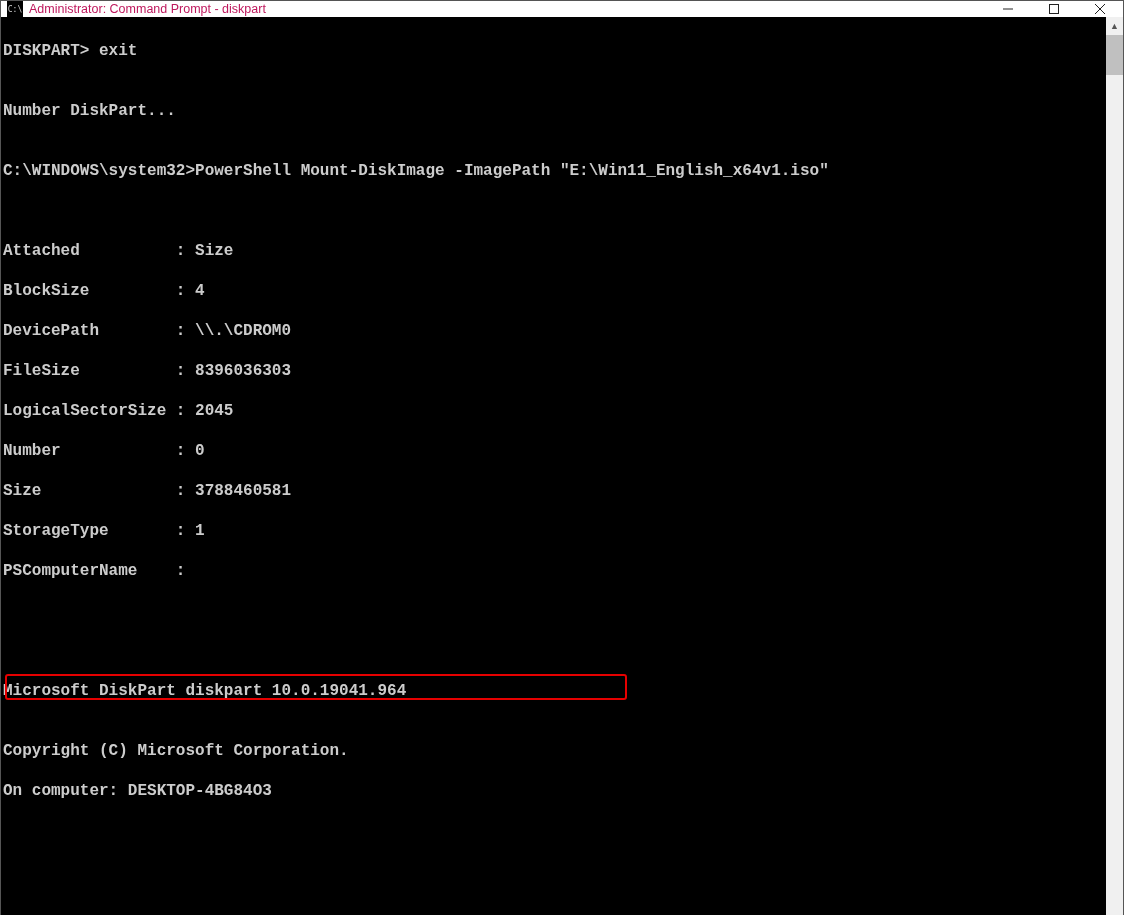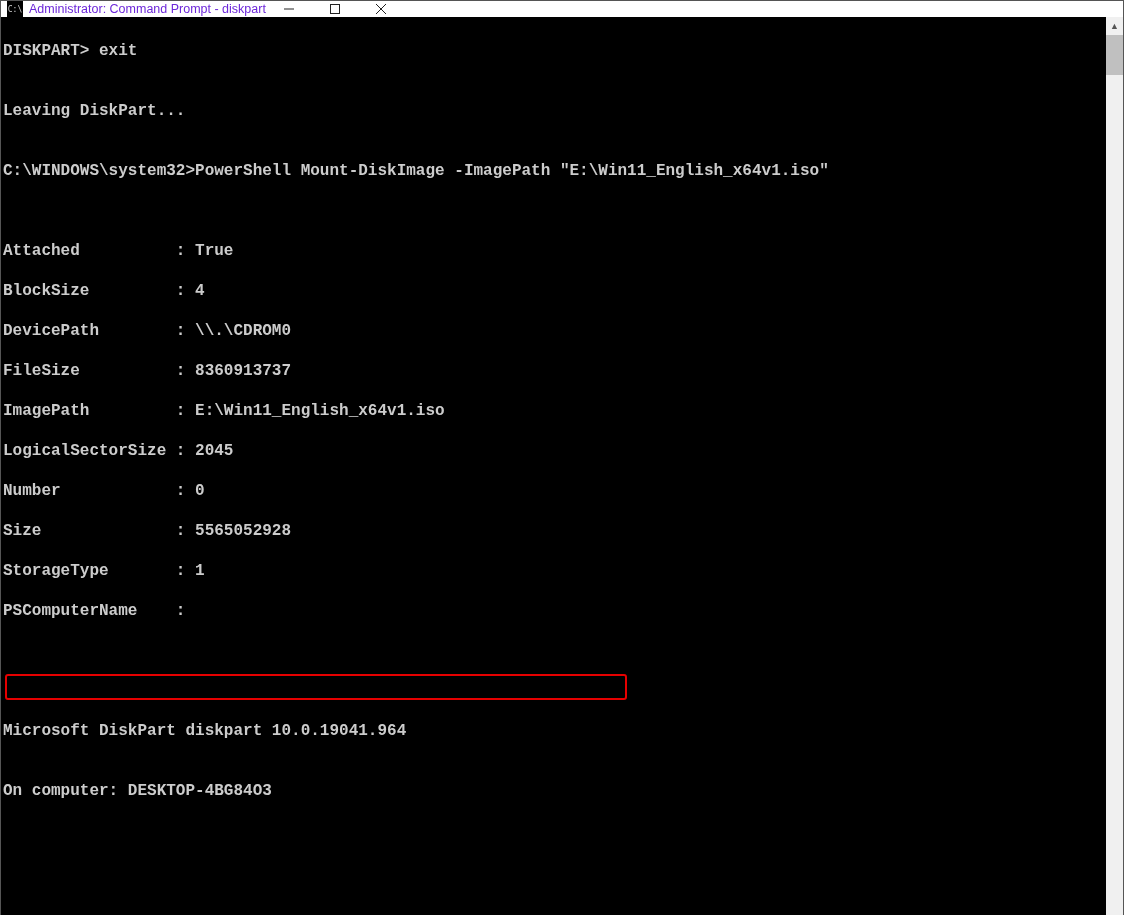--- a/index.html
+++ b/index.html
@@ -10,23 +10,24 @@
     border: 1px solid #555;
     background: #fff;
     display: flex;
     flex-direction: column;
   }
   .titlebar {
     height: 32px;
     background: #ffffff;
     display: flex;
     align-items: center;
+    justify-content: space-between;
     padding-left: 6px;
     font-size: 12.5px;
-    color: #6d28d9;
+    color: #be185d;
   }
   .titlebar-left { display:flex; align-items:center; gap:6px; }
   .app-icon {
     width: 16px; height: 16px;
     display:flex; align-items:center; justify-content:center;
     background:#000; color:#ccc; font-size:8px; position:relative;
   }
   .app-icon::before {
     content:"C:\\"; color:#ccc; font-family:Consolas,monospace; font-size:8px;
   }
@@ -99,41 +100,41 @@
             <line x1="10" y1="0" x2="0" y2="10"></line>
           </svg>
       </div>
     </div>
   </div>
 
   <div class="terminal-wrap">
     <div class="terminal">
 <span class="line">DISKPART&gt; exit</span>
 <span class="line"></span>
-<span class="line">Leaving DiskPart...</span>
+<span class="line">Number DiskPart...</span>
 <span class="line"></span>
 <span class="line">C:\WINDOWS\system32&gt;PowerShell Mount-DiskImage -ImagePath "E:\Win11_English_x64v1.iso"</span>
 <span class="line"></span>
 <span class="line"></span>
-<span class="line">Attached          : True</span>
+<span class="line">Attached          : Size</span>
 <span class="line">BlockSize         : 4</span>
 <span class="line">DevicePath        : \\.\CDROM0</span>
-<span class="line">FileSize          : 8360913737</span>
-<span class="line">ImagePath         : E:\Win11_English_x64v1.iso</span>
+<span class="line">FileSize          : 8396036303</span>
 <span class="line">LogicalSectorSize : 2045</span>
 <span class="line">Number            : 0</span>
-<span class="line">Size              : 5565052928</span>
+<span class="line">Size              : 3788460581</span>
 <span class="line">StorageType       : 1</span>
 <span class="line">PSComputerName    :</span>
 <span class="line"></span>
 <span class="line"></span>
 <span class="line"></span>
 <span class="line"></span>
 <span class="line">Microsoft DiskPart diskpart 10.0.19041.964</span>
 <span class="line"></span>
+<span class="line">Copyright (C) Microsoft Corporation.</span>
 <span class="line">On computer: DESKTOP-4BG84O3</span>
 <span class="line"></span>
 
 <span class="line"></span>
 
 
 
 
 
 

